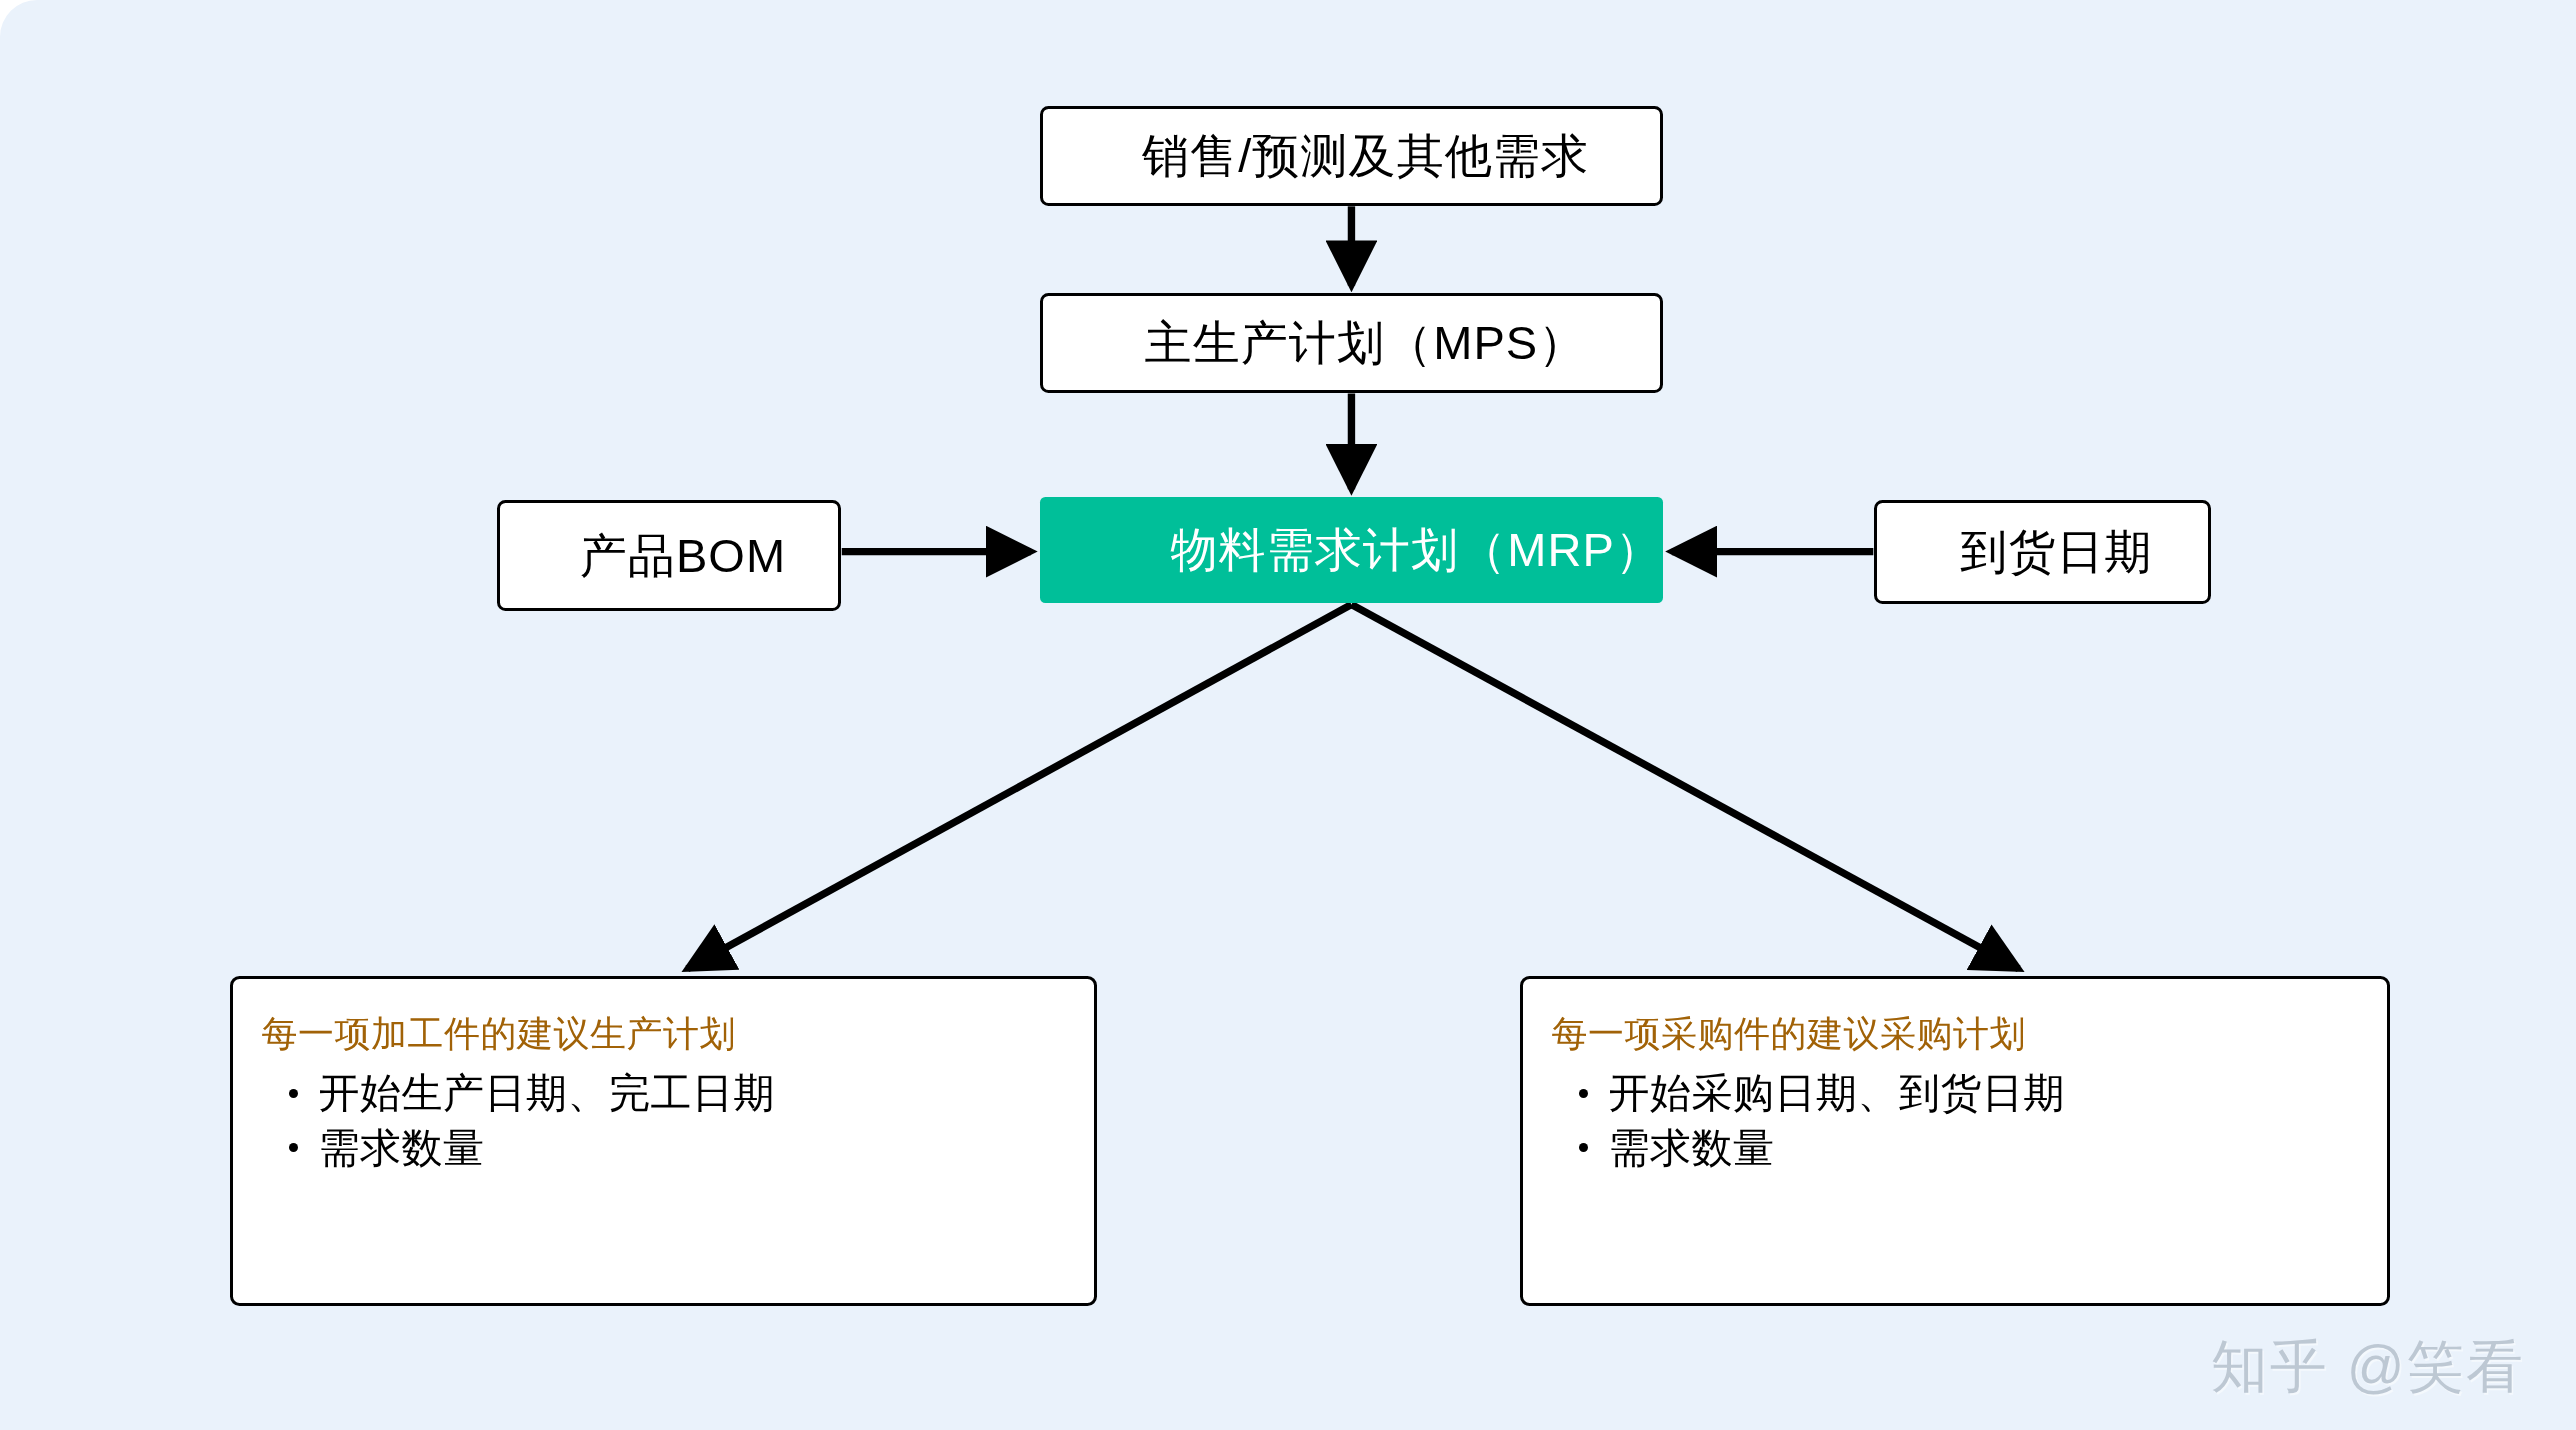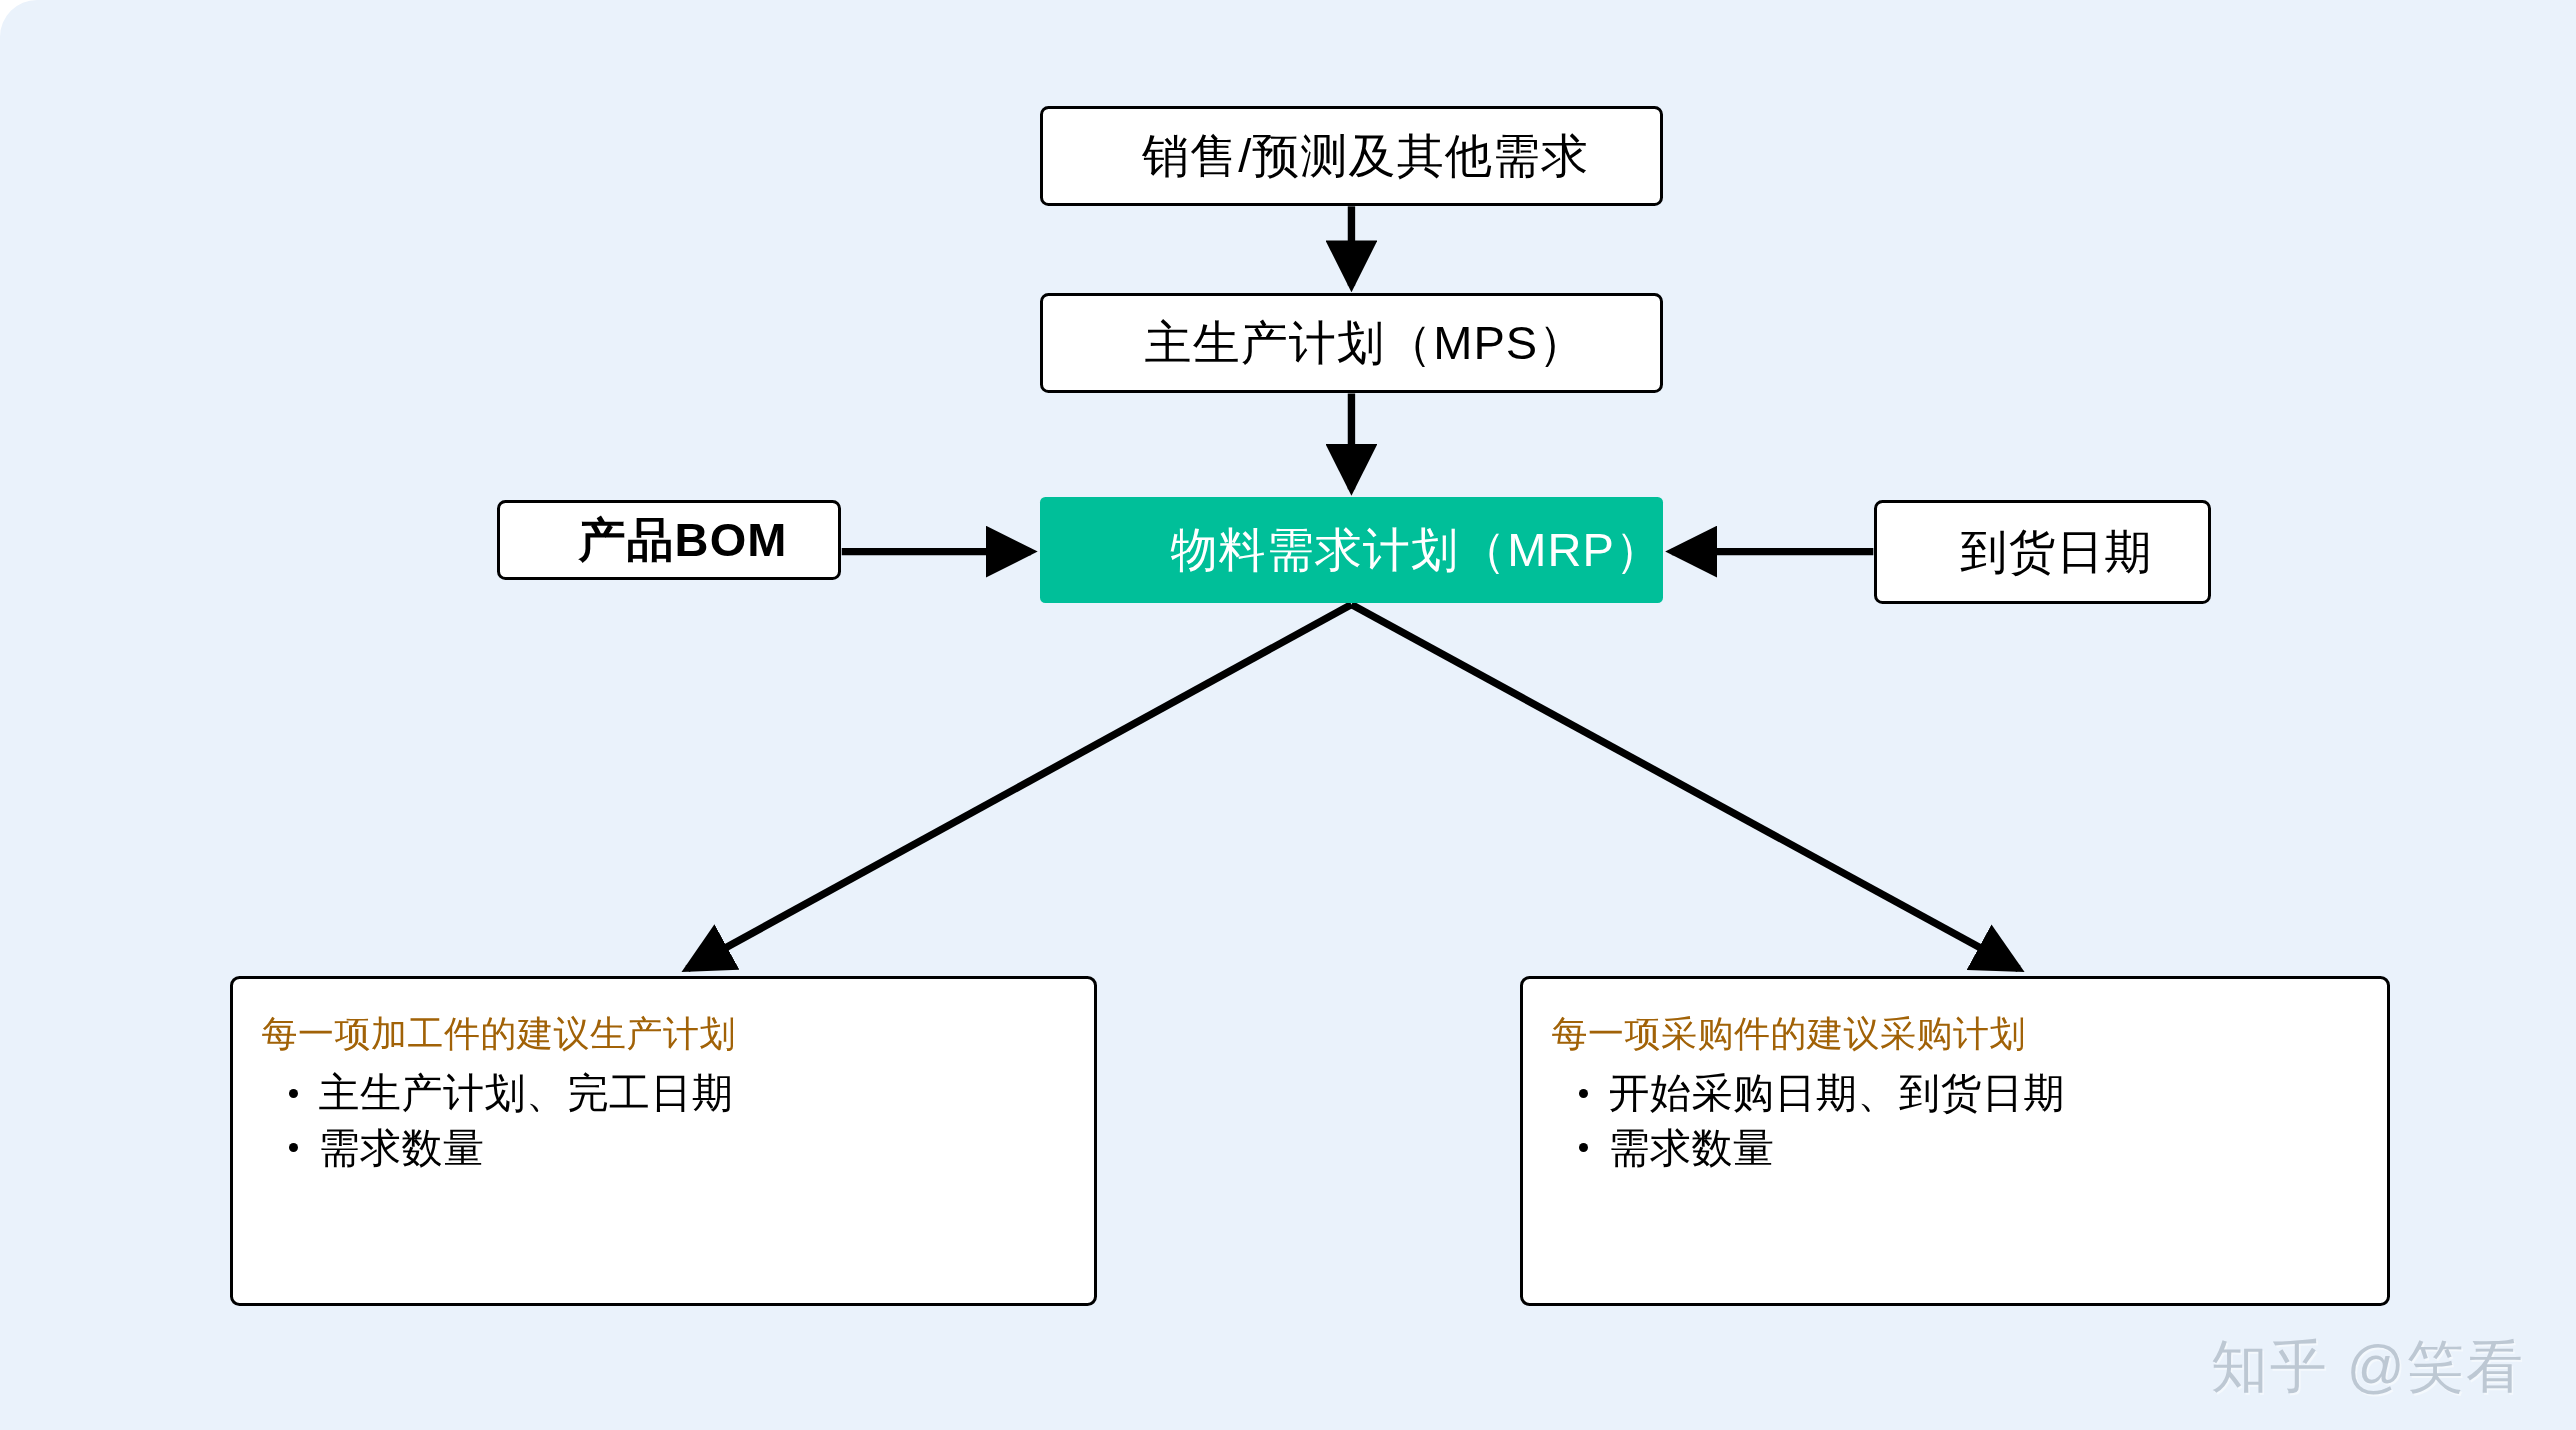--- a/index.html
+++ b/index.html
@@ -49,21 +49,21 @@
   .node-label {
     font-size: 47px;
     line-height: 1.1;
     white-space: nowrap;
   }
 
   
   #node-demand   { left: 1040px; top: 106px;  width: 623px; height: 100px; }
   #node-mps      { left: 1040px; top: 293px;  width: 623px; height: 100px; text-align: right; }
   #node-mrp      { left: 1040px; top: 497px;  width: 623px; height: 106px; justify-content: flex-end; }
-  #node-bom      { left: 497px;  top: 500px;  width: 344px;  height: 80px; font-weight: bold; }
+  #node-bom      { left: 497px;  top: 500px;  width: 344px;  height: 111px; }
   #node-inv      { left: 1874px; top: 500px;  width: 337px;  height: 104px; }
 
   .outbox {
     position: absolute;
     box-sizing: border-box;
     background: #ffffff;
     border: 3.7px solid #000000;
     border-radius: 9.5px;
     padding: 36px 28.6px 0 28.6px;
     z-index: 3;
@@ -157,21 +157,21 @@
     <span class="node-label">产品BOM</span>
   </div>
 
   <div class="node" id="node-inv">
     <span class="node-label">到货日期</span>
   </div>
 
   <div class="outbox" id="node-prod-plan">
     <div class="outbox-title">每一项加工件的建议生产计划</div>
     <ul class="bullets">
-      <li><span class="dot"></span><span>主生产计划、完工日期</span></li>
+      <li><span class="dot"></span><span>开始生产日期、完工日期</span></li>
       <li><span class="dot"></span><span>需求数量</span></li>
     </ul>
   </div>
 
   <div class="outbox" id="node-buy-plan">
     <div class="outbox-title">每一项采购件的建议采购计划</div>
     <ul class="bullets">
       <li><span class="dot"></span><span>开始采购日期、到货日期</span></li>
       <li><span class="dot"></span><span>需求数量</span></li>
     </ul>

